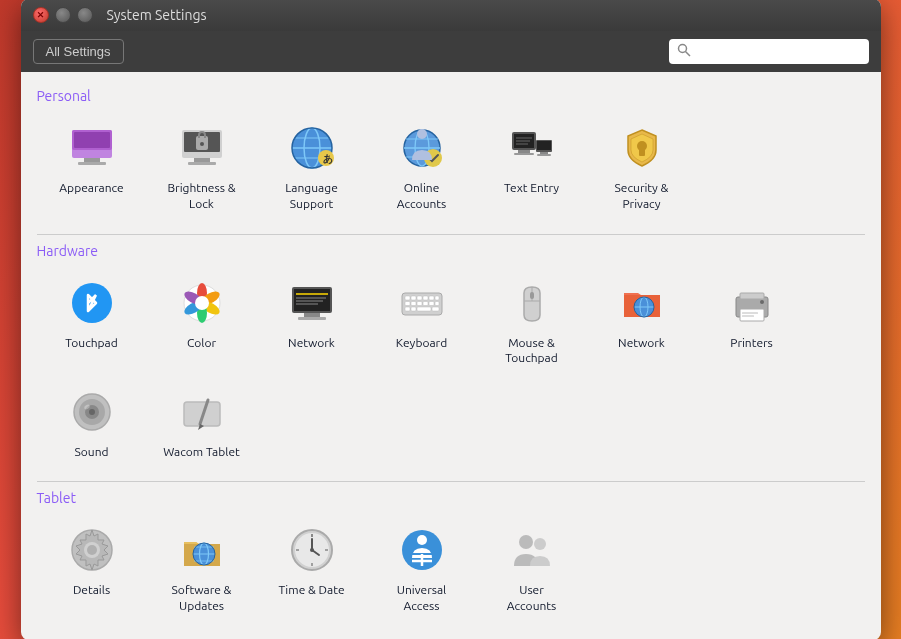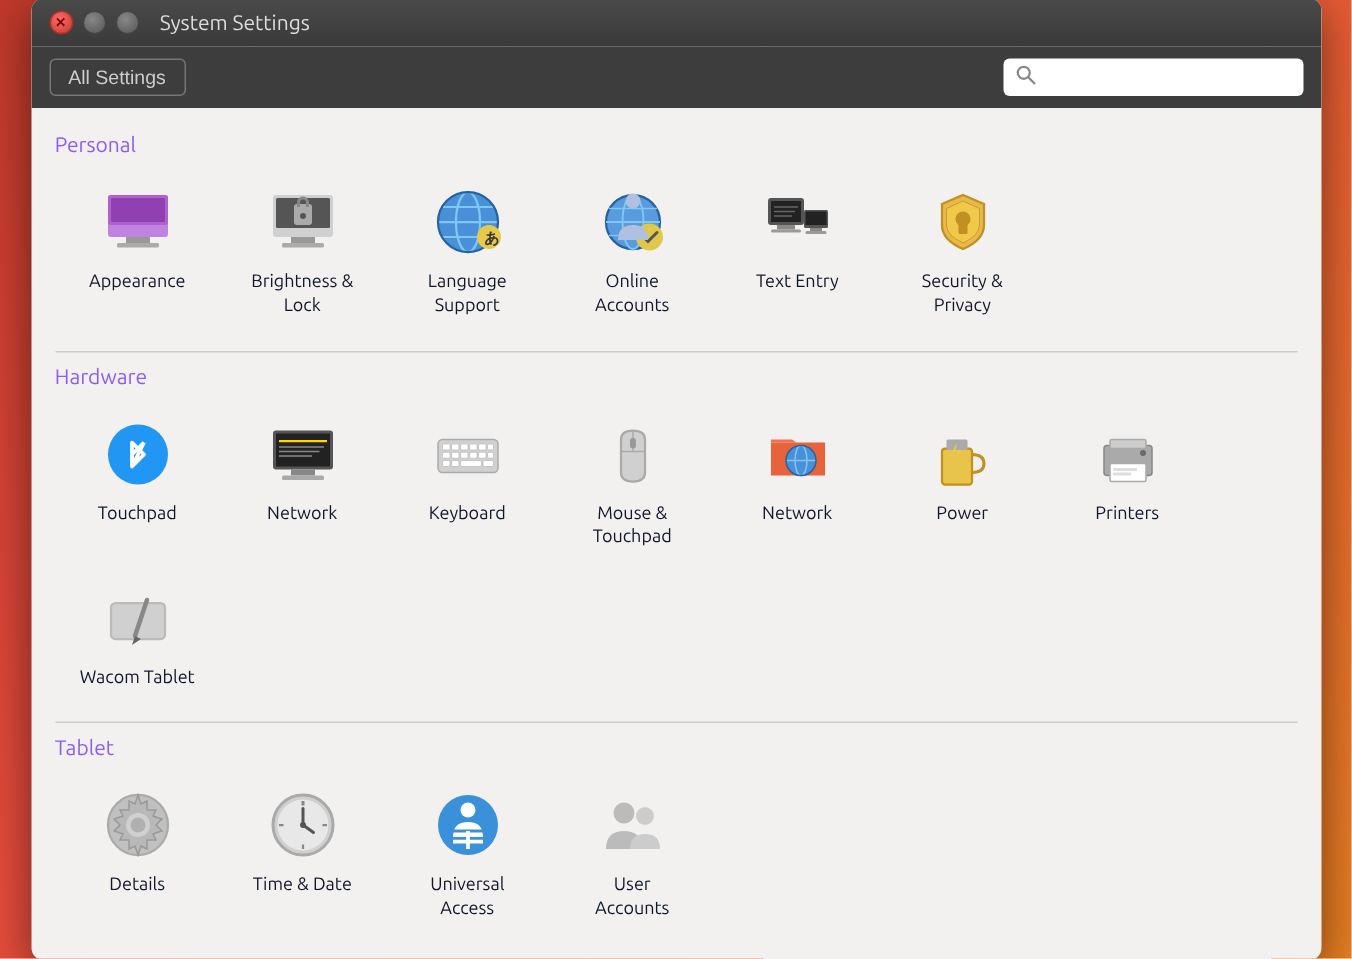--- a/index.html
+++ b/index.html
@@ -271,20 +271,36 @@
       <div class="setting-item">
         <div class="setting-icon">
           <svg width="48" height="48" viewBox="0 0 48 48">
             <circle cx="24" cy="24" r="20" fill="#2196F3"></circle>
             <path d="M20 16 L28 24 L20 32 L20 16 Z M20 32 L28 16 M20 24 L28 16" stroke="white" stroke-width="2.5" fill="none" stroke-linejoin="round"></path>
           </svg>
         </div>
         <span class="setting-label">Touchpad</span>
       </div>
 
+      <div class="setting-item">
+        <div class="setting-icon">
+          <svg width="48" height="48" viewBox="0 0 48 48">
+            <circle cx="24" cy="24" r="18" fill="white" stroke="#ddd" stroke-width="1"></circle>
+
+            <ellipse cx="24" cy="14" rx="5" ry="10" fill="#e74c3c" transform="rotate(0 24 24)"></ellipse>
+            <ellipse cx="24" cy="14" rx="5" ry="10" fill="#f39c12" transform="rotate(60 24 24)"></ellipse>
+            <ellipse cx="24" cy="14" rx="5" ry="10" fill="#f1c40f" transform="rotate(120 24 24)"></ellipse>
+            <ellipse cx="24" cy="14" rx="5" ry="10" fill="#2ecc71" transform="rotate(180 24 24)"></ellipse>
+            <ellipse cx="24" cy="14" rx="5" ry="10" fill="#3498db" transform="rotate(240 24 24)"></ellipse>
+            <ellipse cx="24" cy="14" rx="5" ry="10" fill="#9b59b6" transform="rotate(300 24 24)"></ellipse>
+            <circle cx="24" cy="24" r="7" fill="white"></circle>
+          </svg>
+        </div>
+        <span class="setting-label">Color</span>
+      </div>
 
       <div class="setting-item">
         <div class="setting-icon">
           <svg width="48" height="48" viewBox="0 0 48 48">
             <rect x="4" y="8" width="40" height="26" rx="2" fill="#555"></rect>
             <rect x="6" y="10" width="36" height="22" fill="#222"></rect>
             <rect x="16" y="34" width="16" height="4" fill="#888"></rect>
             <rect x="10" y="38" width="28" height="3" rx="1" fill="#aaa"></rect>
             <line x1="8" y1="15" x2="40" y2="15" stroke="#ffd700" stroke-width="1.5"></line>
             <line x1="8" y1="19" x2="38" y2="19" stroke="#888" stroke-width="1"></line>
@@ -342,48 +358,48 @@
 
             <circle cx="26" cy="28" r="10" fill="#4a90d9"></circle>
             <ellipse cx="26" cy="28" rx="4" ry="10" fill="none" stroke="#7ec8f8" stroke-width="1"></ellipse>
             <line x1="16" y1="28" x2="36" y2="28" stroke="#7ec8f8" stroke-width="1"></line>
             <circle cx="26" cy="28" r="10" fill="none" stroke="#2563a0" stroke-width="1"></circle>
           </svg>
         </div>
         <span class="setting-label">Network</span>
       </div>
 
-      <div class="setting-item">
-        <div class="setting-icon">
-          <svg width="48" height="48" viewBox="0 0 48 48">
-
-            <rect x="10" y="20" width="20" height="24" rx="2" fill="#e8c44a" stroke="#c09020" stroke-width="1.5"></rect>
-            <path d="M30 24 Q38 24 38 30 Q38 36 30 36" stroke="#c09020" stroke-width="2" fill="none"></path>
-            <rect x="13" y="14" width="14" height="7" rx="1" fill="#aaa"></rect>
-
-            <path d="M20 16 L17 22 L21 22 L18 28 L23 21 L19 21 Z" fill="#f0c84a"></path>
-          </svg>
-        </div>
-        <span class="setting-label">Power</span>
-      </div>
 
       <div class="setting-item">
         <div class="setting-icon">
           <svg width="48" height="48" viewBox="0 0 48 48">
             <rect x="8" y="18" width="32" height="20" rx="2" fill="#aaa" stroke="#888" stroke-width="1"></rect>
             <rect x="12" y="14" width="24" height="6" rx="1" fill="#ccc" stroke="#aaa" stroke-width="1"></rect>
             <rect x="12" y="30" width="24" height="12" rx="1" fill="white" stroke="#aaa" stroke-width="1"></rect>
             <rect x="14" y="33" width="16" height="2" rx="0.5" fill="#ddd"></rect>
             <rect x="14" y="36" width="12" height="2" rx="0.5" fill="#ddd"></rect>
             <circle cx="34" cy="23" r="2" fill="#6a6a6a"></circle>
           </svg>
         </div>
         <span class="setting-label">Printers</span>
       </div>
 
+      <div class="setting-item">
+        <div class="setting-icon">
+          <svg width="48" height="48" viewBox="0 0 48 48">
+            <circle cx="24" cy="24" r="18" fill="#c0c0c0" stroke="#aaa" stroke-width="1.5"></circle>
+            <circle cx="24" cy="24" r="13" fill="#a8a8a8"></circle>
+            <circle cx="24" cy="24" r="7" fill="#888"></circle>
+            <circle cx="24" cy="24" r="3" fill="#666"></circle>
+
+            <ellipse cx="19" cy="19" rx="3" ry="2" fill="rgba(255,255,255,0.3)" transform="rotate(-30 19 19)"></ellipse>
+          </svg>
+        </div>
+        <span class="setting-label">Sound</span>
+      </div>
 
       <div class="setting-item">
         <div class="setting-icon">
           <svg width="48" height="48" viewBox="0 0 48 48">
             <rect x="6" y="14" width="36" height="24" rx="3" fill="#d0d0d0" stroke="#bbb" stroke-width="1.5"></rect>
 
             <line x1="30" y1="12" x2="22" y2="36" stroke="#888" stroke-width="3" stroke-linecap="round"></line>
             <polygon points="22,36 20,42 26,38" fill="#666"></polygon>
           </svg>
         </div>
@@ -404,20 +420,38 @@
             <circle cx="24" cy="24" r="20" fill="none"></circle>
 
             <path d="M24 4 L26 10 L30 8 L30 14 L36 14 L34 18 L40 20 L36 24 L40 28 L34 30 L36 34 L30 34 L30 40 L26 38 L24 44 L22 38 L18 40 L18 34 L12 34 L14 30 L8 28 L12 24 L8 20 L14 18 L12 14 L18 14 L18 8 L22 10 Z" fill="#b8b8b8" stroke="#999" stroke-width="1"></path>
             <circle cx="24" cy="24" r="8" fill="#d0d0d0"></circle>
             <circle cx="24" cy="24" r="5" fill="#b0b0b0"></circle>
           </svg>
         </div>
         <span class="setting-label">Details</span>
       </div>
 
+      <div class="setting-item">
+        <div class="setting-icon">
+          <svg width="48" height="48" viewBox="0 0 48 48">
+
+            <path d="M6 18 L6 40 L42 40 L42 18 Z" fill="#d4a84b"></path>
+            <path d="M6 18 L6 16 L18 16 L21 18 Z" fill="#e8c060"></path>
+            <path d="M6 16 L18 16 L21 18 L42 18 L42 18 L6 18 Z" fill="#e8c060"></path>
+
+            <circle cx="26" cy="28" r="11" fill="#4a90d9"></circle>
+            <ellipse cx="26" cy="28" rx="4.5" ry="11" fill="none" stroke="#7ec8f8" stroke-width="1.2"></ellipse>
+            <line x1="15" y1="28" x2="37" y2="28" stroke="#7ec8f8" stroke-width="1.2"></line>
+            <line x1="16" y1="21" x2="36" y2="21" stroke="#7ec8f8" stroke-width="0.8"></line>
+            <line x1="16" y1="35" x2="36" y2="35" stroke="#7ec8f8" stroke-width="0.8"></line>
+            <circle cx="26" cy="28" r="11" fill="none" stroke="#2563a0" stroke-width="1"></circle>
+          </svg>
+        </div>
+        <span class="setting-label">Software &amp;<br>Updates</span>
+      </div>
 
       <div class="setting-item">
         <div class="setting-icon">
           <svg width="48" height="48" viewBox="0 0 48 48">
             <circle cx="24" cy="24" r="20" fill="#d0d0d0" stroke="#aaa" stroke-width="2"></circle>
             <circle cx="24" cy="24" r="17" fill="#e8e8e8"></circle>
 
             <line x1="24" y1="8" x2="24" y2="11" stroke="#888" stroke-width="2"></line>
             <line x1="24" y1="37" x2="24" y2="40" stroke="#888" stroke-width="1.5"></line>
             <line x1="8" y1="24" x2="11" y2="24" stroke="#888" stroke-width="1.5"></line>

